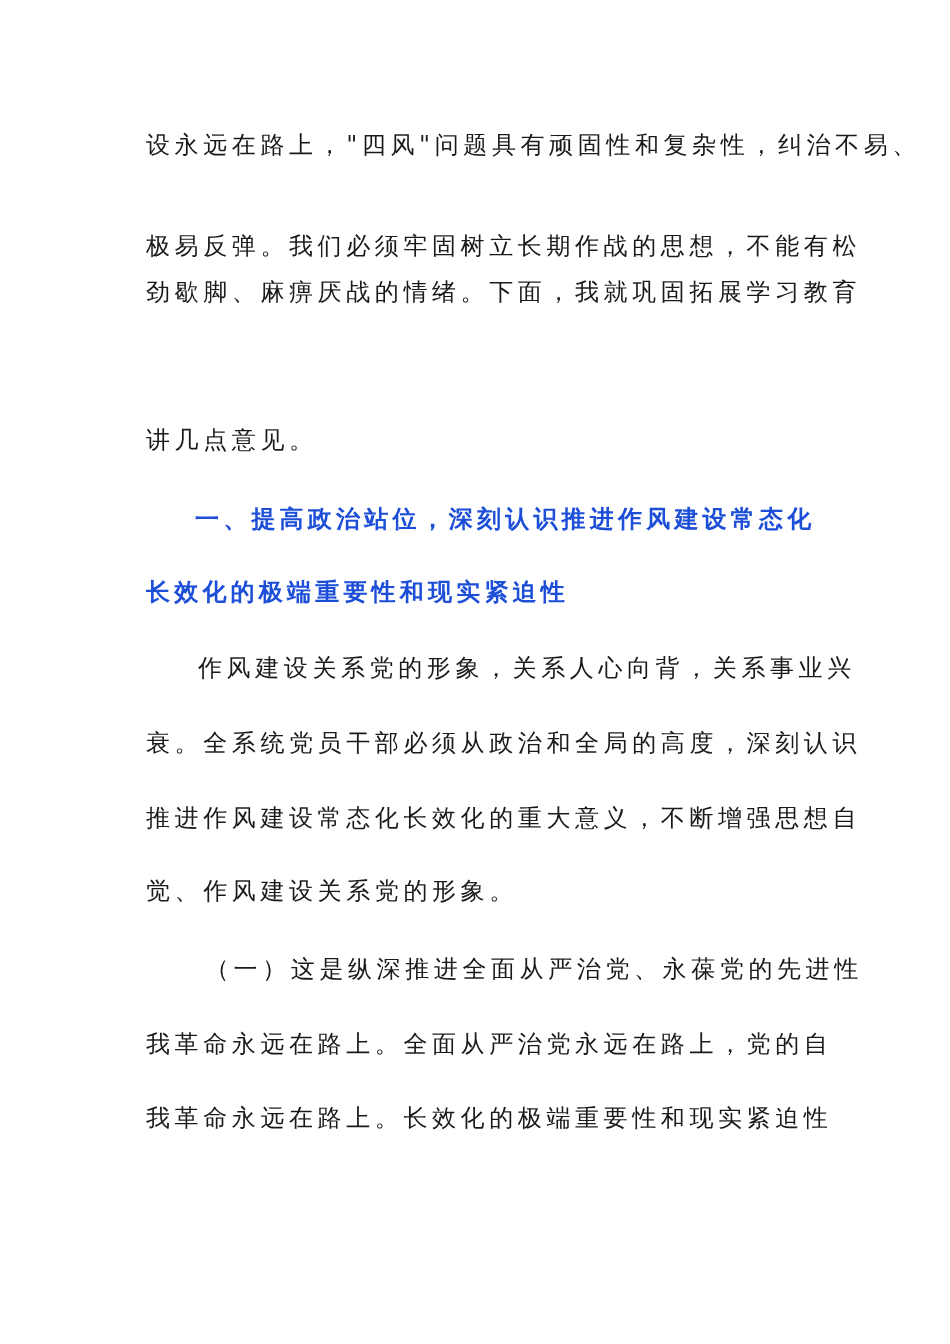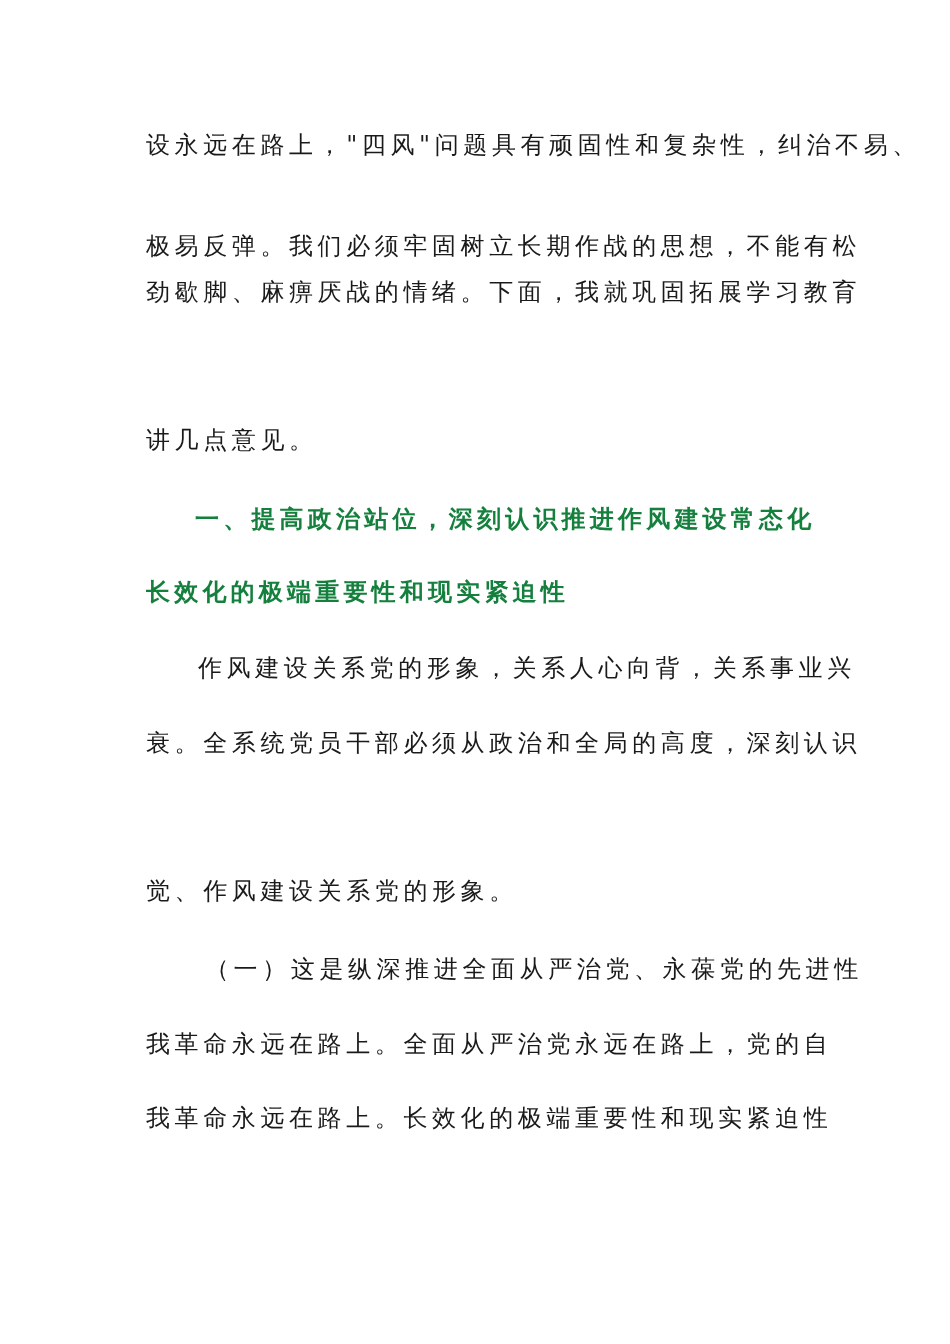--- a/index.html
+++ b/index.html
@@ -13,40 +13,41 @@
     font-size: 24px;
     letter-spacing: 4.6px;
     color: #1a1a1a;
     line-height: 30px;
   }
   .indent { left: 198px; }
   .indent-heading { left: 195px; }
   .bold {
     font-family: "DejaVu Sans", "Liberation Sans", sans-serif;
     font-weight: bold;
-    color: #15803d;
+    color: #1d4ed8;
     letter-spacing: 4.2px;
     text-align: center;
   }
   .paren-indent { left: 205px; }
 </style>
 </head>
 <body>
 
 <div class="page">
 
   <div class="line" style="top:130px;">设永远在路上，"四风"问题具有顽固性和复杂性，纠治不易、</div>
   <div class="line" style="top:203px;margin-top:28px;">极易反弹。我们必须牢固树立长期作战的思想，不能有松</div>
   <div class="line" style="top:277px;">劲歇脚、麻痹厌战的情绪。下面，我就巩固拓展学习教育</div>
   <div class="line" style="top:425px;">讲几点意见。</div>
 
   <div class="line bold indent-heading" style="top:504px;">一、提高政治站位，深刻认识推进作风建设常态化</div>
   <div class="line bold" style="top:577px;">长效化的极端重要性和现实紧迫性</div>
 
   <div class="line indent" style="top:653px;">作风建设关系党的形象，关系人心向背，关系事业兴</div>
   <div class="line" style="top:728px;">衰。全系统党员干部必须从政治和全局的高度，深刻认识</div>
+  <div class="line" style="top:803px;">推进作风建设常态化长效化的重大意义，不断增强思想自</div>
   <div class="line" style="top:876px;">觉、作风建设关系党的形象。</div>
 
   <div class="line paren-indent" style="top:954px;">（一）这是纵深推进全面从严治党、永葆党的先进性</div>
   <div class="line" style="top:1029px;">我革命永远在路上。全面从严治党永远在路上，党的自</div>
   <div class="line" style="top:1103px;">我革命永远在路上。长效化的极端重要性和现实紧迫性</div>
 
 </div>
 
 </body></html>

